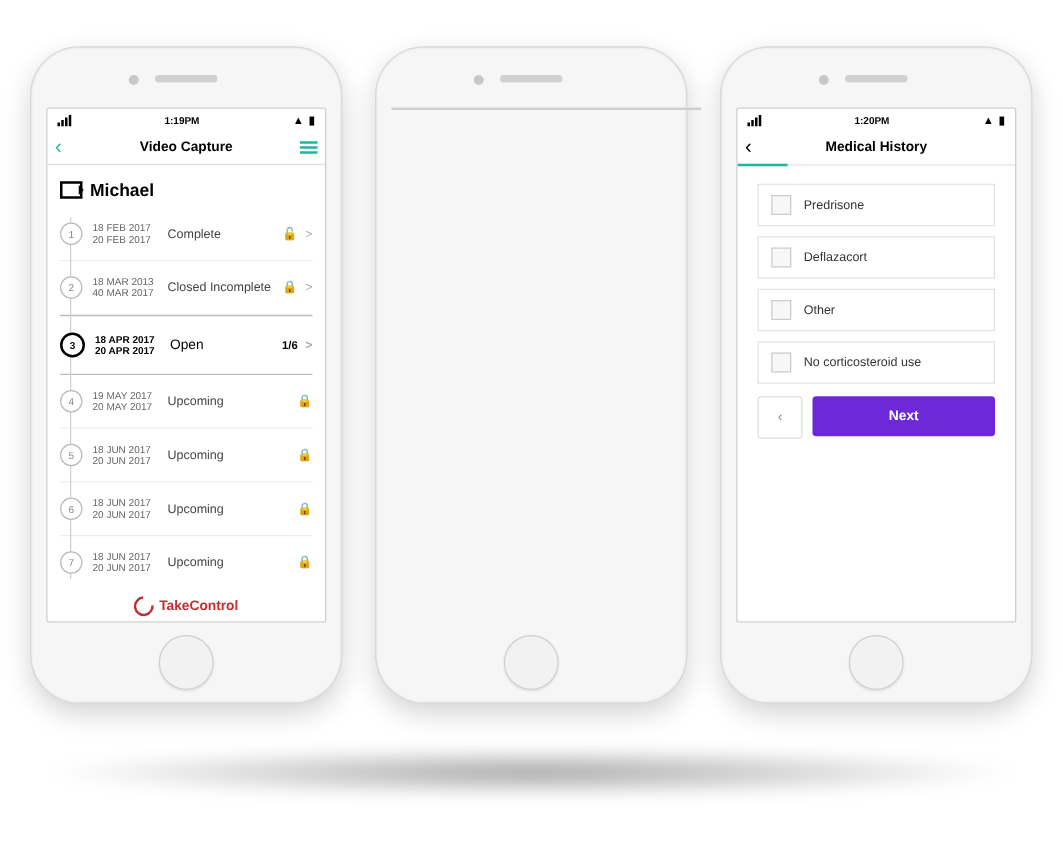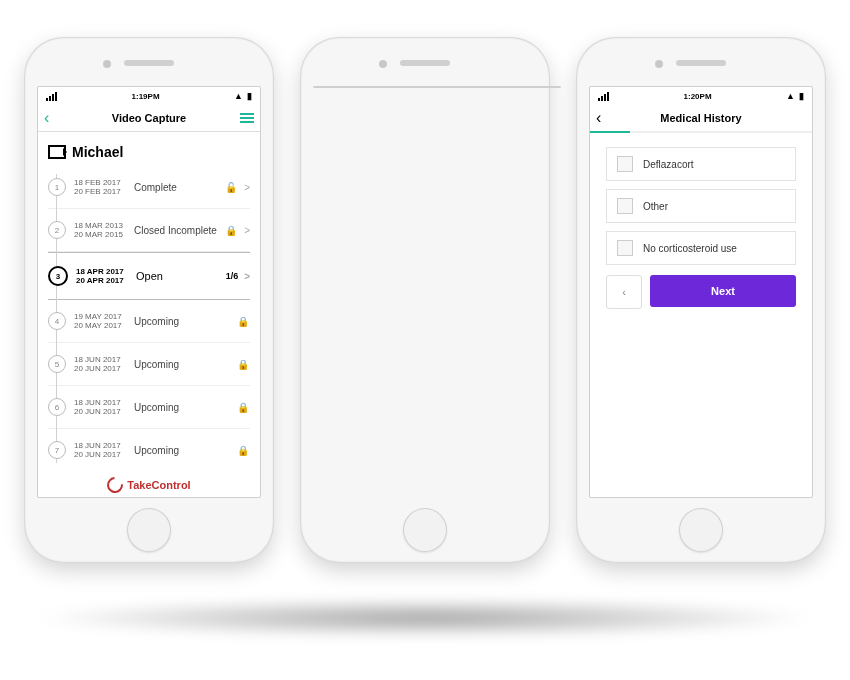--- a/index.html
+++ b/index.html
@@ -109,21 +109,21 @@
               <div class="endcap">
                   <span class="lock green">🔓</span>
                   <span class="chev">&gt;</span>
                 </div>
             </div>
 
             <div class="item">
               <span class="step">2</span>
               <div class="dates">
                   <div>18 MAR 2013</div>
-                  <div>20 MAR 2015</div>
+                  <div>40 MAR 2017</div>
                 </div>
               <div class="stt">Closed Incomplete</div>
               <div class="endcap">
                   <span class="lock red">🔒</span>
                   <span class="chev">&gt;</span>
                 </div>
             </div>
 
             <div class="item active-item">
               <span class="step on">3</span>
@@ -235,20 +235,24 @@
           <span class="back-ch" style="color:#000">‹</span>
           <span class="ttl">Medical History</span>
           <span></span>
         </div>
         <div class="p3-prog">
             <i></i>
           </div>
         <div class="p3-body">
           <div class="opt">
               <span class="cb"></span>
+              <span>Predrisone</span>
+            </div>
+          <div class="opt">
+              <span class="cb"></span>
               <span>Deflazacort</span>
             </div>
           <div class="opt">
               <span class="cb"></span>
               <span>Other</span>
             </div>
           <div class="opt">
               <span class="cb"></span>
               <span>No corticosteroid use</span>
             </div>

